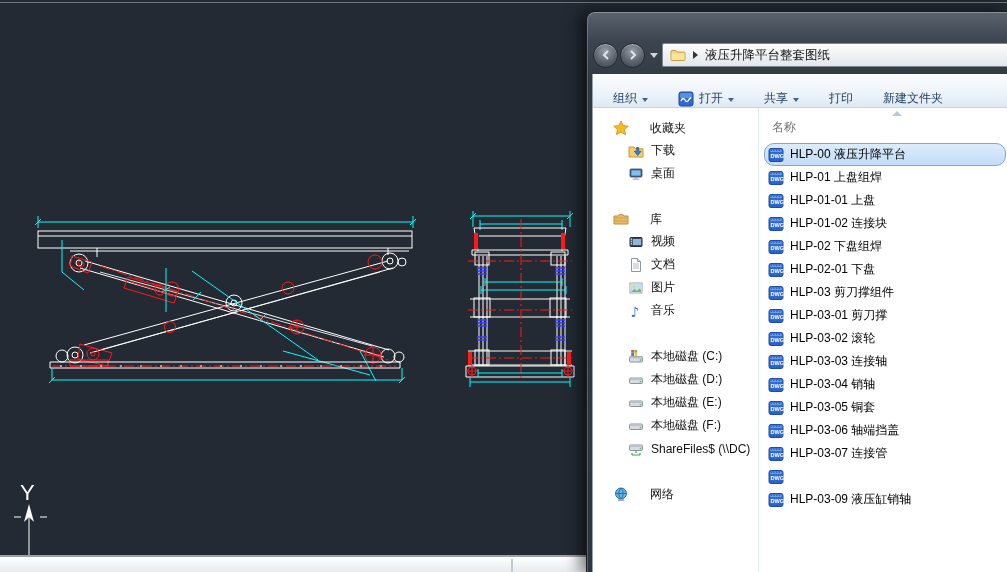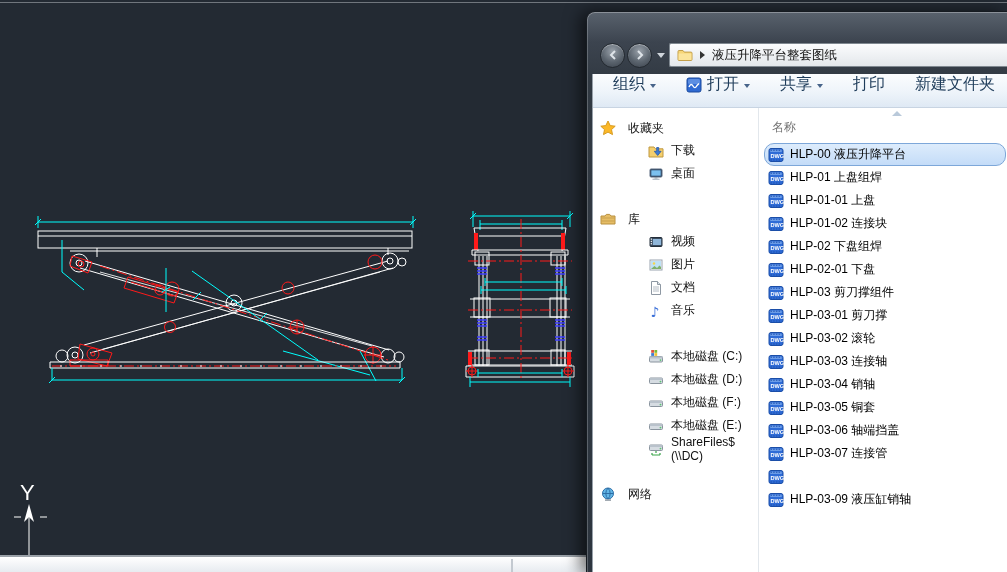--- a/index.html
+++ b/index.html
@@ -21,45 +21,45 @@
   .cc{stroke:var(--cad-cyan,#00ffff);fill:none;stroke-width:1;}
   .cb{stroke:var(--cad-blue,#3333ff);fill:none;stroke-width:1.4;}
   .dd{stroke-dasharray:10 3 2 3;}
   .wdot{stroke:#fff;stroke-width:1;stroke-dasharray:2 18;fill:none;}
   
   .explorer{position:absolute;left:586px;top:11px;width:421px;height:561px;
       border-top-left-radius:9px;
       background:linear-gradient(180deg,#59626d,#3c444f 30px,#313942 70px,#2d353f);
       box-shadow:-6px 0 16px rgba(0,0,0,.55), inset 0 1px 0 rgba(255,255,255,.3), inset 1px 0 0 rgba(255,255,255,.22);
       border-left:1px solid #161b21;border-top:1px solid #161b21;}
-  .navbar{position:absolute;left:13px;right:0;top:28px;height:30px;display:flex;align-items:center;text-align:center;}
+  .navbar{position:absolute;left:6px;right:0;top:28px;height:30px;display:flex;align-items:center;text-align:center;}
   .navcircle{width:23px;height:23px;border-radius:50%;flex:0 0 auto;
       background:radial-gradient(circle at 50% 32%,#99a1aa,#5b646e 55%,#39414b);
       border:1px solid #22282f;box-shadow:inset 0 1px 1px rgba(255,255,255,.45);
       display:flex;align-items:center;justify-content:center;}
   .navcircle + .navcircle{margin-left:2px;}
   .hist-caret{width:0;height:0;border-left:4px solid transparent;border-right:4px solid transparent;
       border-top:5px solid #cfd5db;margin:0 4px 0 5px;}
   .addressbar{flex:1;height:22px;background:linear-gradient(#fbfcfd,#e3e7eb);
       border:1px solid #7f8890;border-right:none;border-radius:2px 0 0 2px;
       display:flex;align-items:center;padding:0 7px;gap:7px;font-size:12.5px;color:#111;}
   .crumb-caret{width:0;height:0;border-top:4px solid transparent;border-bottom:4px solid transparent;
       border-left:5px solid #333;}
   .content{position:absolute;left:5px;top:62px;right:0;bottom:0;background:#fff;border-left:1px solid #98a1aa;}
   .toolbar{height:33px;background:linear-gradient(#fbfdfe,#eef4fa 55%,#dfe9f4);
-      border-bottom:1px solid #c8d4e2;display:flex;align-items:flex-start;
-      padding:0 0 0 20px;gap:30px;font-size:16px;color:var(--toolbar-text,#1e3c5a);}
+      border-bottom:1px solid #c8d4e2;display:flex;align-items:flex-end;
+      padding:0 0 0 20px;gap:30px;font-size:12px;color:var(--toolbar-text,#1e3c5a);}
   .tool-item{display:flex;align-items:center;gap:5px;white-space:nowrap;cursor:default;}
   .tb-caret{width:0;height:0;border-left:3.5px solid transparent;border-right:3.5px solid transparent;
       border-top:4px solid #47648a;margin-top:2px;}
   .main{position:absolute;left:0;right:0;top:34px;bottom:0;display:flex;}
   .sidebar{width:165px;flex:0 0 auto;padding-top:9px;font-size:12px;color:#111;overflow:hidden;}
   .sb-sec{margin-bottom:23px;}
-  .sb-h{height:22px;display:flex;align-items:center;gap:12px;padding-left:7px;}
-  .sb-i{height:23px;display:flex;align-items:center;gap:7px;padding-left:55px;}
+  .sb-h{height:22px;display:flex;align-items:center;gap:21px;padding-left:20px;}
+  .sb-i{height:23px;display:flex;align-items:center;gap:7px;padding-left:35px;text-align:right;}
   .vsep{width:1px;background:#e2e7ec;flex:0 0 auto;}
   .filepane{flex:1;position:relative;padding-left:5px;}
   .colheader{height:35px;position:relative;}
   .colheader .colname{position:absolute;left:8px;top:11px;font-size:12px;color:#737373;}
   .sort-arrow{position:absolute;left:128px;top:3px;width:0;height:0;
       border-left:5px solid transparent;border-right:5px solid transparent;
       border-bottom:5px solid #b9c9da;}
   .frow{height:21px;display:flex;align-items:center;gap:6px;padding-left:3px;
       font-size:12px;color:#000;margin-right:2px;border:1px solid transparent;border-radius:10px;}
   .frow.sel{background:linear-gradient(#ddecfc,#c4dcf8);border-color:var(--selection-border,#7da7d9);}
@@ -279,37 +279,37 @@
                   <rect x="2.7" y="4.5" width="1.3" height="1.3" fill="#e8edf2"></rect>
                   <rect x="2.7" y="6.8" width="1.3" height="1.3" fill="#e8edf2"></rect>
                   <rect x="2.7" y="9.1" width="1.3" height="1.3" fill="#e8edf2"></rect>
                 </svg>
               </span>
               <span>视频</span>
             </div>
             <div class="sb-i">
               <span class="ic">
                 <svg viewBox="0 0 16 16">
+                  <path d="M3.5,1.5 h6 l3,3 V14.5 h-9 Z" fill="#ffffff" stroke="#8e98a3"></path>
+                  <path d="M9.5,1.5 v3 h3" fill="#dde4ea" stroke="#8e98a3"></path>
+                  <path d="M5,7 h6 M5,9 h6 M5,11 h6" stroke="#b4bcc4"></path>
+                </svg>
+              </span>
+              <span>文档</span>
+            </div>
+            <div class="sb-i">
+              <span class="ic">
+                <svg viewBox="0 0 16 16">
                   <rect x="2" y="3" width="12" height="10" fill="#ffffff" stroke="#9aa4af"></rect>
                   <rect x="3" y="4" width="10" height="8" fill="#bfe1f6"></rect>
                   <circle cx="6" cy="6.5" r="1.2" fill="#f6d44c"></circle>
                   <path d="M3,12 l3.5,-3 2.5,2 2.5,-2.5 1.5,1.5 V12 Z" fill="#7fb069"></path>
                 </svg>
               </span>
               <span>图片</span>
-            </div>
-            <div class="sb-i">
-              <span class="ic">
-                <svg viewBox="0 0 16 16">
-                  <path d="M3.5,1.5 h6 l3,3 V14.5 h-9 Z" fill="#ffffff" stroke="#8e98a3"></path>
-                  <path d="M9.5,1.5 v3 h3" fill="#dde4ea" stroke="#8e98a3"></path>
-                  <path d="M5,7 h6 M5,9 h6 M5,11 h6" stroke="#b4bcc4"></path>
-                </svg>
-              </span>
-              <span>文档</span>
             </div>
             <div class="sb-i">
               <span class="ic">
                 <svg viewBox="0 0 16 16">
                   <text x="2.5" y="13.5" font-size="14" fill="#3a6fd8" font-family="DejaVu Sans, sans-serif">♪</text>
                 </svg>
               </span>
               <span>音乐</span>
             </div>
           </div>
@@ -339,31 +339,31 @@
               <span>本地磁盘 (D:)</span>
             </div>
             <div class="sb-i">
               <span class="ic">
                 <svg viewBox="0 0 16 16">
                   <rect x="1.5" y="6" width="13" height="5.5" rx="1" fill="#d6dce2" stroke="#8a949e"></rect>
                   <rect x="1.5" y="6" width="13" height="2" fill="#b9c2cb"></rect>
                   <circle cx="12.5" cy="9.6" r="0.9" fill="#58c470"></circle>
                 </svg>
               </span>
-              <span>本地磁盘 (F:)</span>
+              <span>本地磁盘 (E:)</span>
             </div>
             <div class="sb-i">
               <span class="ic">
                 <svg viewBox="0 0 16 16">
                   <rect x="1.5" y="6" width="13" height="5.5" rx="1" fill="#d6dce2" stroke="#8a949e"></rect>
                   <rect x="1.5" y="6" width="13" height="2" fill="#b9c2cb"></rect>
                   <circle cx="12.5" cy="9.6" r="0.9" fill="#58c470"></circle>
                 </svg>
               </span>
-              <span>本地磁盘 (E:)</span>
+              <span>本地磁盘 (F:)</span>
             </div>
             <div class="sb-i">
               <span class="ic">
                 <svg viewBox="0 0 16 16">
                   <rect x="1.5" y="4" width="13" height="5.5" rx="1" fill="#d6dce2" stroke="#8a949e"></rect>
                   <rect x="1.5" y="4" width="13" height="2" fill="#b9c2cb"></rect>
                   <circle cx="12.5" cy="7.6" r="0.9" fill="#58c470"></circle>
                   <path d="M8,10 v2 M4,14 h8 M4,12 v2 M12,12 v2" stroke="#3aa54a" stroke-width="1.2" fill="none"></path>
                 </svg>
               </span>

